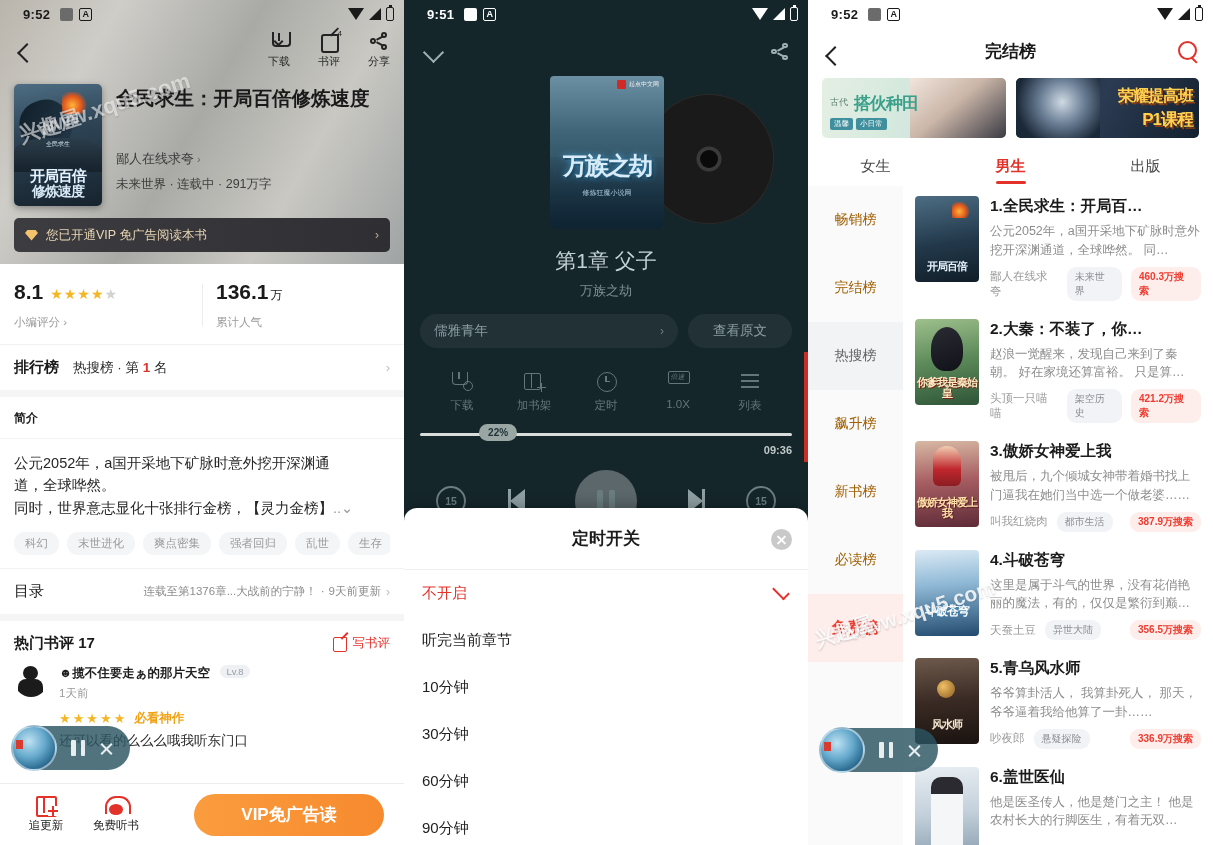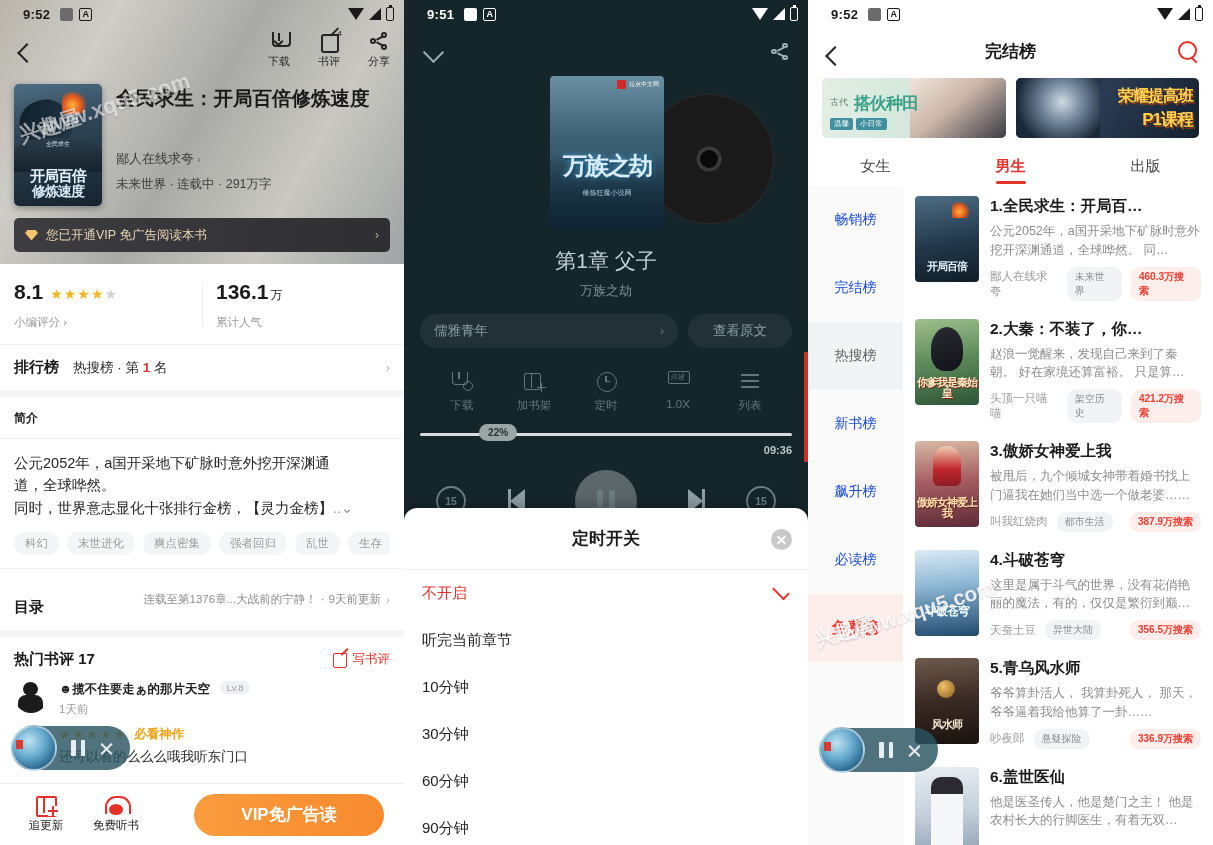--- a/index.html
+++ b/index.html
@@ -137,21 +137,21 @@
   .sec-divider { height: 7px; background: #f5f5f5; }
   .sec-title { font-size: 12px; font-weight: 700; color:#1a1a1a; padding: 13px 14px 11px 14px; }
   .intro-body { padding: 0 14px; border-top: 1px solid #f2f2f2; padding-top: 13px; }
   .intro-p { font-size: 14.5px; color: #262626; line-height: 1.55; }
   .intro-more { color:#9a9a9a; }
   .tags { display:flex; gap: 8px; margin-top: 13px; overflow:hidden; }
   .tag { background:#f4f5f7; color:#9b9ba0; font-size: 11.5px; border-radius: 11px;
     padding: 4px 11px; white-space: nowrap; }
   .catalog-row { display:flex; align-items:center; padding: 13px 14px; margin-top:13px;
     border-top:1px solid #f2f2f2; cursor:pointer; }
-  .cat-title { font-size: 15px; font-weight: 700; color:#1a1a1a;margin-top:16px; }
+  .cat-title { font-size: 15px; font-weight: 400; color:#1a1a1a; }
   .cat-info { margin-left:auto; font-size: 11.5px; color:#8d8d8d; }
   .cat-info .dot { margin: 0 4px; }
   .cat-arrow { color:#bdbdbd; font-size:12px; margin-left:5px; }
 
   .rev-head { display:flex; align-items:center; padding: 13px 14px 10px 14px; }
   .rev-title { font-size: 15px; font-weight: 700; color: #1a1a1a; }
   .rev-title span { font-weight:700; }
   .rev-write { margin-left:auto; display:flex; align-items:center; gap: 5px;
     font-size: 12.5px; color:#e2322a; cursor:pointer; }
   .ic-pen { width:15px;height:15px;position:relative; }
@@ -363,21 +363,21 @@
   .p3-tabs { display:flex; margin-top: 10px; }
   .p3-tab { flex:1; text-align:center; font-size: 15px; color:#4a4a4a; padding: 9px 0 10px 0;
     position:relative; cursor:pointer; }
   .p3-tab.active { color:#e2322a; font-weight: 700; }
   .p3-tab.active::after { content:''; position:absolute; left:50%; bottom:2px; transform:translateX(-50%);
     width: 30px; height: 2.6px; background:#e2322a; border-radius:2px; }
 
   .p3-main { display:flex; height: calc(845px - 28px - 46px - 64px - 39px); }
   .p3-side { width: 95px; flex-shrink:0; background:#fafafa; }
   .side-item { height: 68px; display:flex; align-items:center; justify-content:center;
-    font-size: 14px; color:#1d4ed8; cursor:pointer; }
+    font-size: 14px; color:#a16207; cursor:pointer; }
   .side-item.hl { background:#f1f3f5; color:#666; }
   .side-item.cur { background:#fdeeec; color:#ef3b2f; font-weight:900; font-size: 16px; }
   .p3-list { flex:1; overflow:hidden; }
   .lrow { display:flex; gap: 11px; padding: 10px 12px 8px 12px; cursor:pointer; }
   .lcover { width: 64px; height: 86px; border-radius: 4px; flex-shrink:0; overflow:hidden; position:relative; }
   .lc1 { background: linear-gradient(170deg,#4d6d84,#22384a 55%,#101d27); }
   .lc1::after{content:'';position:absolute;right:9px;top:6px;width:18px;height:16px;
     background: radial-gradient(circle at 40% 60%, #ffb33a 0%, #e0561c 48%, rgba(0,0,0,0) 74%);}
   .lc1 .ct{position:absolute;left:0;right:0;bottom:10px;text-align:center;font-size:11px;
     font-weight:900;color:#e6f2fb;letter-spacing:-1px;line-height:11px;}
@@ -778,22 +778,22 @@
       <div class="p3-tab">女生</div>
       <div class="p3-tab active">男生</div>
       <div class="p3-tab">出版</div>
     </div>
 
     <div class="p3-main">
       <div class="p3-side">
         <div class="side-item">畅销榜</div>
         <div class="side-item">完结榜</div>
         <div class="side-item hl">热搜榜</div>
+        <div class="side-item">飙升榜</div>
         <div class="side-item">新书榜</div>
-        <div class="side-item">飙升榜</div>
         <div class="side-item">必读榜</div>
         <div class="side-item cur">免费榜</div>
       </div>
 
       <div class="p3-list">
 
         <div class="lrow">
           <span class="lcover lc1">
               <span class="ct">开局百倍</span>
             </span>

